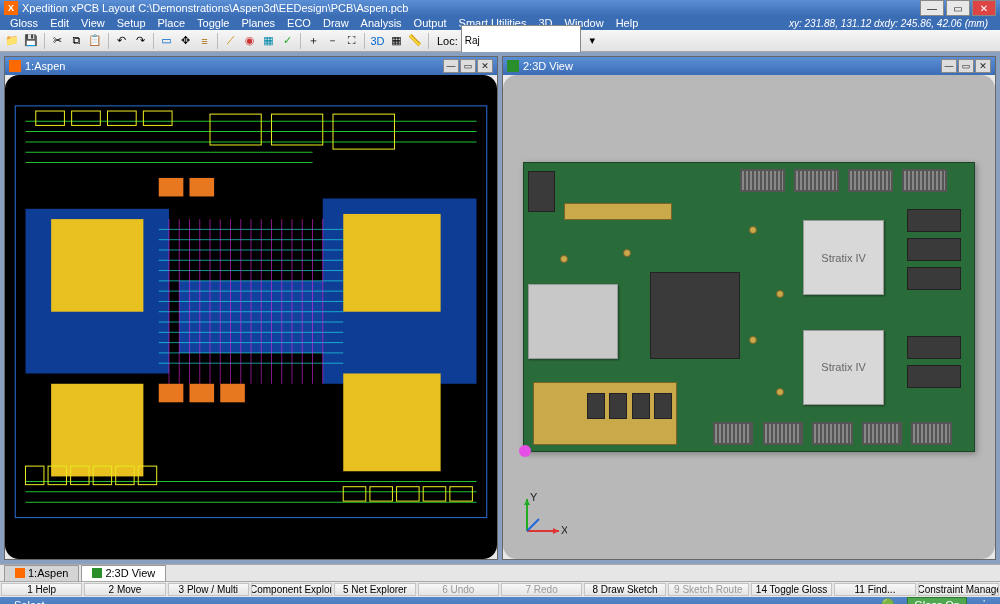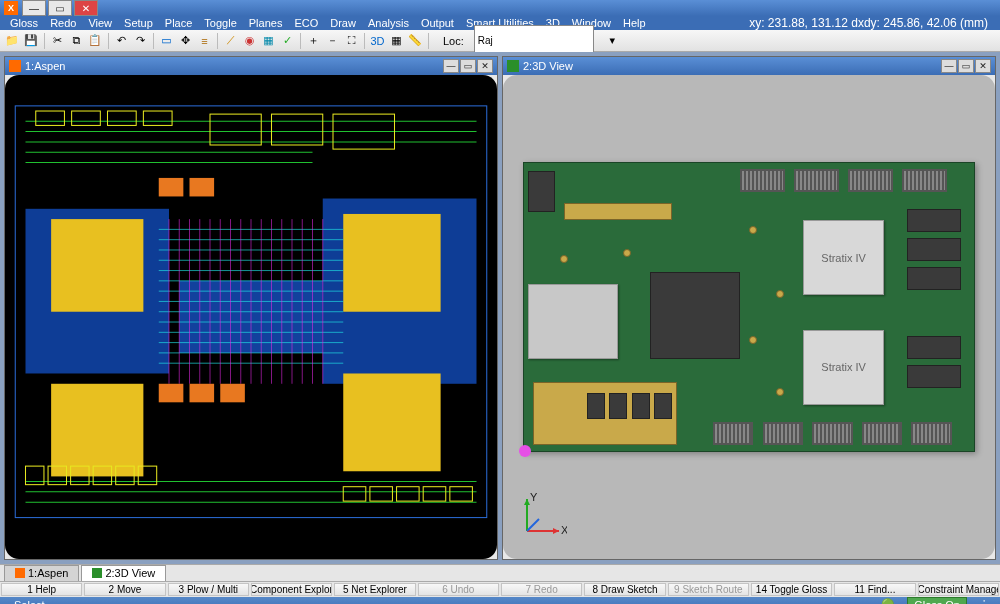--- a/index.html
+++ b/index.html
@@ -9,27 +9,27 @@
 .titlebar { height: 20px; background: linear-gradient(#5a8fd6, #3b6db5); display: flex; align-items: center; color: #fff; padding: 0 4px; }
 .titlebar .appicon { width: 14px; height: 14px; background: #ff6a00; margin-right: 4px; display:flex;align-items:center;justify-content:center;font-size:9px;color:#fff;font-weight:bold; }
 .titlebar .title { flex: 1; font-size: 11px; }
 .titlebar .winbtns { display: flex; gap: 2px; }
 .titlebar .winbtn { width: 24px; height: 16px; background: #e8e8e8; border: 1px solid #888; display:flex; align-items:center; justify-content:center; font-size:10px; color:#222; cursor:pointer; }
 .titlebar .winbtn.close { background: #d44; color:#fff; }
 
 
 .menubar { height: 18px; background: #3b6db5; display: flex; align-items: center; padding: 0 4px; color: #fff; }
 .menubar .menuitem { padding: 1px 6px; cursor: pointer; }
-.menubar .coords { margin-left: auto; font-size: 12px; padding-right: 8px; }
+.menubar .coords { margin-left: auto; font-size: 10px; padding-right: 8px; font-style: italic; }
 
 
 .toolbar { height: 22px; background: linear-gradient(#f7f7f7, #e2e2e2); border-bottom: 1px solid #aaa; display:flex; align-items:center; padding: 0 4px; gap: 2px; }
 .toolbar .tbtn { width: 17px; height: 17px; border: 1px solid transparent; display:flex; align-items:center; justify-content:center; cursor:pointer; font-size:11px; }
 .toolbar .sep { width: 1px; height: 16px; background: #bbb; margin: 0 2px; }
-.toolbar .locbox { margin-left: 10px; display:flex; align-items:center; gap:10px; }
+.toolbar .locbox { margin-left: 4px; display:flex; align-items:center; gap:3px; }
 .toolbar .locbox input { width: 120px; height: 32px; font-size: 10px; border:1px solid #888; padding:0 3px; }
 
 
 .mdi { flex: 1; background: #8aa0c0; display:flex; gap:4px; padding:4px; position:relative; }
 .pane { flex:1; display:flex; flex-direction:column; border:1px solid #666; background:#e8e8e8; }
 .pane-title { height:18px; background: linear-gradient(#5a8fd6,#3b6db5); display:flex; align-items:center; padding:0 4px; color:#fff; font-size:11px; }
 .pane-title .pticon { width:12px;height:12px;background:#ff6a00;margin-right:4px; }
 .pane-title .ptlabel { flex:1; }
 .pane-title .ptbtn { width:16px;height:14px;background:#ddd;border:1px solid #888;margin-left:1px;display:flex;align-items:center;justify-content:center;font-size:9px;cursor:pointer;color:#222; }
 .pane-body { flex:1; position:relative; overflow:hidden;border-radius:14px; }
@@ -64,30 +64,31 @@
 .statusbar { height:18px; background:linear-gradient(#5688c8,#3b6db5); display:flex; align-items:center; color:#fff; font-size:10px; padding:0 6px; }
 .statusbar .stseg { padding:0 8px; }
 .statusbar .spacer { flex:1; }
 .statusbar .gloss { background:#4fa84f; padding:1px 6px; border:1px solid #2d7a2d; margin-left:4px; }
 </style>
 </head>
 <body>
 
 <div class="titlebar">
   <div class="appicon">X</div>
+  <div class="title">Xpedition xPCB Layout  C:\Demonstrations\Aspen3d\EEDesign\PCB\Aspen.pcb</div>
   <div class="winbtns">
     <div class="winbtn">—</div>
     <div class="winbtn">▭</div>
     <div class="winbtn close">✕</div>
   </div>
 </div>
 
 <div class="menubar">
   <span class="menuitem">Gloss</span>
-  <span class="menuitem">Redo</span>
+  <span class="menuitem">Edit</span>
   <span class="menuitem">View</span>
   <span class="menuitem">Setup</span>
   <span class="menuitem">Place</span>
   <span class="menuitem">Toggle</span>
   <span class="menuitem">Planes</span>
   <span class="menuitem">ECO</span>
   <span class="menuitem">Draw</span>
   <span class="menuitem">Analysis</span>
   <span class="menuitem">Output</span>
   <span class="menuitem">Smart Utilities</span>

